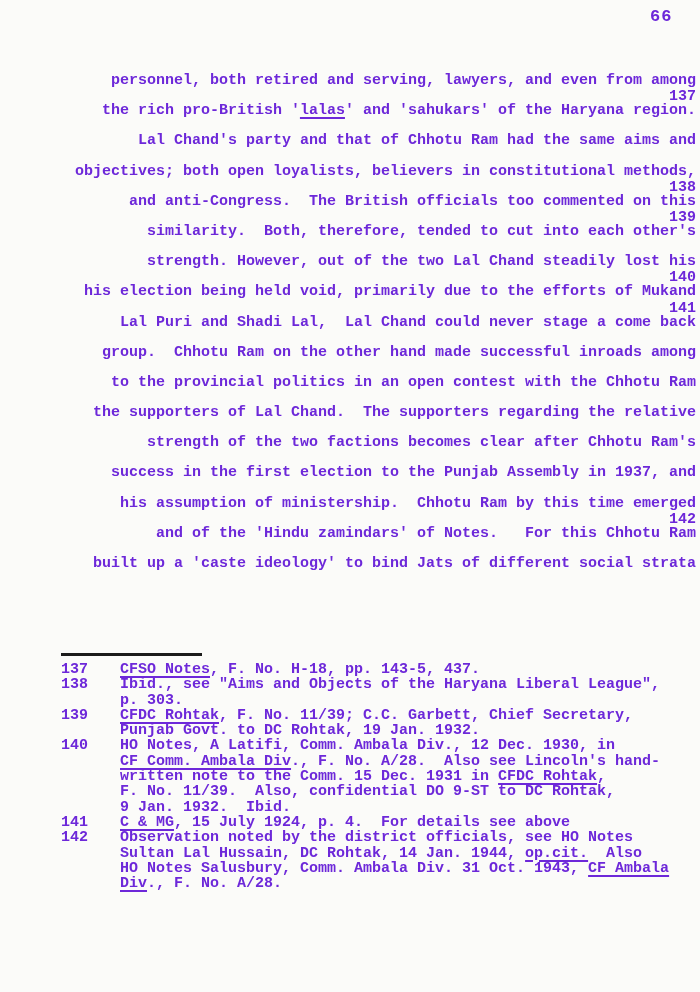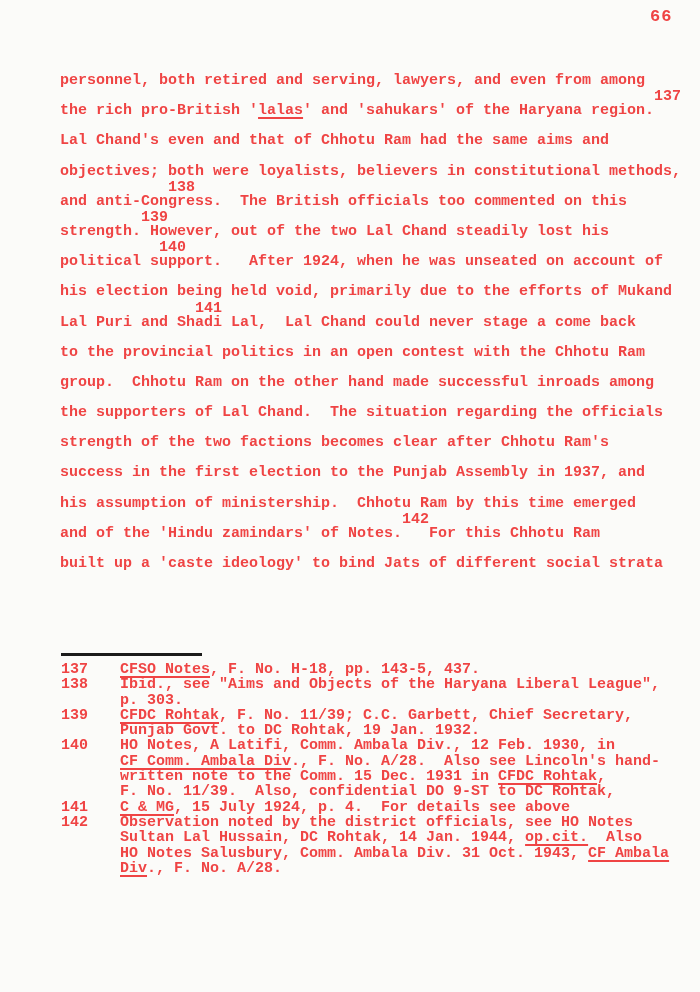--- a/index.html
+++ b/index.html
@@ -2,21 +2,21 @@
 <html><head>
 <meta charset="utf-8">
 <style>
   html, body { margin: 0; padding: 0; background: #e8e8e6; }
   .page {
     position: relative;
     width: 700px;
     height: 992px;
     background: #fbfbf9;
     font-family: "Liberation Mono", "DejaVu Sans Mono", monospace;
-    color: #ef4444;
+    color: #6d28d9;
     font-weight: 700;
     overflow: hidden;
     -webkit-font-smoothing: antialiased;
   }
   .page-number {
     position: absolute;
     top: 7px;
     left: 650px;
     font-size: 17px;
     letter-spacing: 1px;
@@ -25,20 +25,21 @@
     position: absolute;
     left: 60px;
     top: 66px;
     width: 636px;
     font-size: 15px;
   }
   .line {
     height: 30.2px;
     line-height: 30.2px;
     white-space: pre;
+    text-align: right;
   }
   .line.half {
     height: 0;
     line-height: 15px;
     position: relative;
     top: -7px;
     white-space: pre;
   }
   .fn-rule {
     position: absolute;
@@ -78,34 +79,34 @@
 </style>
 </head>
 <body>
 
 <div class="page">
   <div class="page-number">66</div>
   <div class="body-text">
       <div class="line"><span>personnel, both retired and serving, lawyers, and even from among</span></div>
       <div class="line half"><span>                                                                  137</span></div>
       <div class="line"><span>the rich pro-British '</span><span class="u">lalas</span><span>' and 'sahukars' of the Haryana region.</span></div>
-      <div class="line"><span>Lal Chand's even and that of Chhotu Ram had the same aims and</span></div>
-      <div class="line"><span>objectives; both were loyalists, believers in constitutional methods,</span></div>
+      <div class="line"><span>Lal Chand's party and that of Chhotu Ram had the same aims and</span></div>
+      <div class="line"><span>objectives; both open loyalists, believers in constitutional methods,</span></div>
       <div class="line half"><span>            138</span></div>
       <div class="line"><span>and anti-Congress.  The British officials too commented on this</span></div>
       <div class="line half"><span>         139</span></div>
+      <div class="line"><span>similarity.  Both, therefore, tended to cut into each other's</span></div>
       <div class="line"><span>strength. However, out of the two Lal Chand steadily lost his</span></div>
       <div class="line half"><span>           140</span></div>
-      <div class="line"><span>political support.   After 1924, when he was unseated on account of</span></div>
       <div class="line"><span>his election being held void, primarily due to the efforts of Mukand</span></div>
       <div class="line half"><span>               141</span></div>
       <div class="line"><span>Lal Puri and Shadi Lal,  Lal Chand could never stage a come back</span></div>
+      <div class="line"><span>group.  Chhotu Ram on the other hand made successful inroads among</span></div>
       <div class="line"><span>to the provincial politics in an open contest with the Chhotu Ram</span></div>
-      <div class="line"><span>group.  Chhotu Ram on the other hand made successful inroads among</span></div>
-      <div class="line"><span>the supporters of Lal Chand.  The situation regarding the officials</span></div>
+      <div class="line"><span>the supporters of Lal Chand.  The supporters regarding the relative</span></div>
       <div class="line"><span>strength of the two factions becomes clear after Chhotu Ram's</span></div>
       <div class="line"><span>success in the first election to the Punjab Assembly in 1937, and</span></div>
       <div class="line"><span>his assumption of ministership.  Chhotu Ram by this time emerged</span></div>
       <div class="line half"><span>                                      142</span></div>
       <div class="line"><span>and of the 'Hindu zamindars' of Notes.   For this Chhotu Ram</span></div>
       <div class="line"><span>built up a 'caste ideology' to bind Jats of different social strata</span></div>
     </div>
   <div class="fn-rule"></div>
   <div class="footnotes">
       <div class="fn">
@@ -124,24 +125,25 @@
       <div class="fn">
         <div class="fn-num">139</div>
         <div class="fn-text">
           <div class="fn-line"><span class="u">CFDC Rohtak</span><span>, F. No. 11/39; C.C. Garbett, Chief Secretary,</span></div>
           <div class="fn-line"><span>Punjab Govt. to DC Rohtak, 19 Jan. 1932.</span></div>
         </div>
       </div>
       <div class="fn">
         <div class="fn-num">140</div>
         <div class="fn-text">
-          <div class="fn-line"><span>HO Notes, A Latifi, Comm. Ambala Div., 12 Feb. 1930, in</span></div>
+          <div class="fn-line"><span>HO Notes, A Latifi, Comm. Ambala Div., 12 Dec. 1930, in</span></div>
           <div class="fn-line"><span class="u">CF Comm. Ambala Div</span><span>., F. No. A/28.  Also see Lincoln's hand-</span></div>
           <div class="fn-line"><span>written note to the Comm. 15 Dec. 1931 in </span><span class="u">CFDC Rohtak</span><span>,</span></div>
           <div class="fn-line"><span>F. No. 11/39.  Also, confidential DO 9-ST to DC Rohtak,</span></div>
+          <div class="fn-line"><span>9 Jan. 1932.  Ibid.</span></div>
         </div>
       </div>
       <div class="fn">
         <div class="fn-num">141</div>
         <div class="fn-text">
           <div class="fn-line"><span class="u">C &amp; MG</span><span>, 15 July 1924, p. 4.  For details see above</span></div>
         </div>
       </div>
       <div class="fn">
         <div class="fn-num">142</div>

